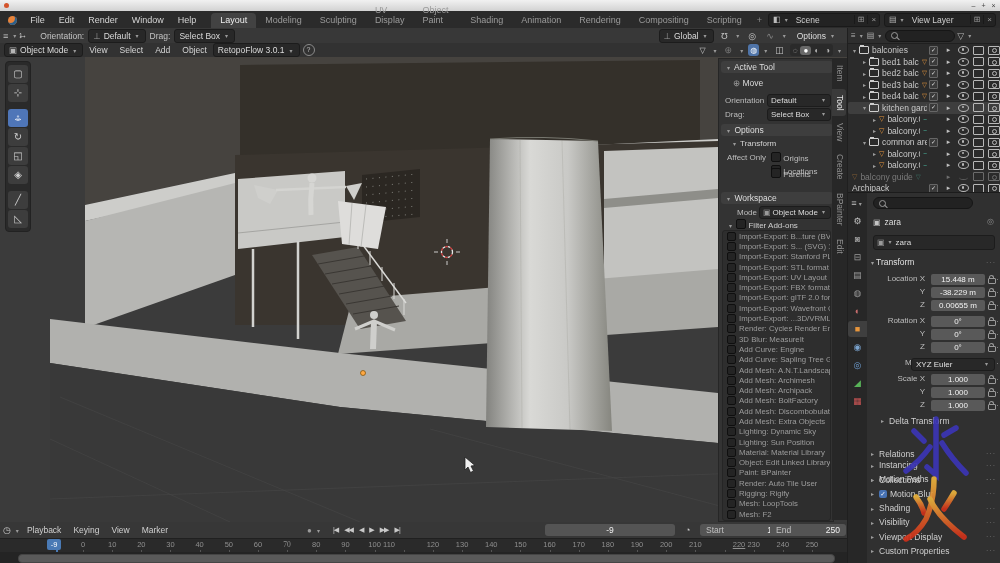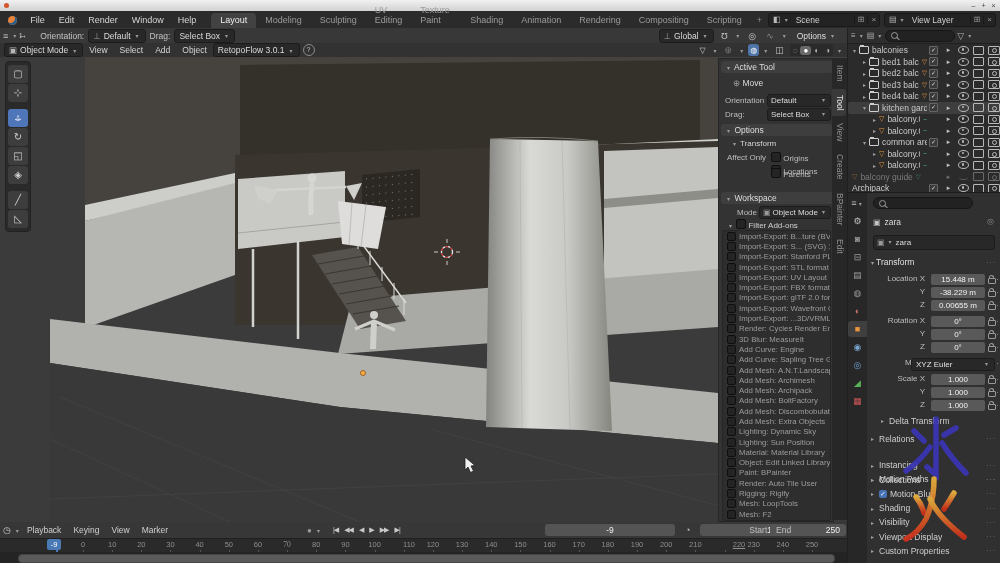--- a/index.html
+++ b/index.html
@@ -187,22 +187,22 @@
       <span class="mb-menu">File</span>
       <span class="mb-menu">Edit</span>
       <span class="mb-menu">Render</span>
       <span class="mb-menu">Window</span>
       <span class="mb-menu">Help</span>
     </span>
   <span id="mb-tabs">
       <span class="ws-tab active">Layout</span>
       <span class="ws-tab">Modeling</span>
       <span class="ws-tab">Sculpting</span>
-      <span class="ws-tab">UV Editing</span>
-      <span class="ws-tab">Texture Paint</span>
+      <span class="ws-tab">UV Display</span>
+      <span class="ws-tab">Object Paint</span>
       <span class="ws-tab">Shading</span>
       <span class="ws-tab">Animation</span>
       <span class="ws-tab">Rendering</span>
       <span class="ws-tab">Compositing</span>
       <span class="ws-tab">Scripting</span>
       <span class="ws-tab addtab">+</span>
     </span>
   <div id="mb-right">
     <div class="idgroup">
       <span class="gicon">◧</span>
@@ -606,21 +606,21 @@
           <span class="tbtn">◀</span>
           <span class="tbtn">▶</span>
           <span class="tbtn">▶▶</span>
           <span class="tbtn">▶|</span>
         </span>
     </span>
     <div class="ffield" style="position:absolute;left:545px;width:118px">
       <span style="margin:0 auto">-9</span>
     </div>
     <span class="hicon" style="position:absolute;left:682px">◔</span>
-    <div class="ffield" style="position:absolute;left:700px;width:66px;justify-content:flex-end">
+    <div class="ffield" style="position:absolute;left:700px;width:66px;justify-content:space-between">
       <span style="color:#c0c0c0">Start</span>
         <span>1</span>
     </div>
     <div class="ffield" style="position:absolute;left:770px;width:64px;justify-content:space-between">
       <span style="color:#c0c0c0">End</span>
         <span>250</span>
     </div>
   </div>
   <div id="ruler">
     <div id="playline" style="left: 55.756px;"></div>
@@ -640,21 +640,21 @@
       <span class="tick-label" style="left: 257.96px;">60</span>
       <span class="tick-mark" style="left: 257.96px;"></span>
       <span class="tick-label" style="left: 287.12px; font-family: Liberation Serif, serif;">70</span>
       <span class="tick-mark" style="left: 287.12px;"></span>
       <span class="tick-label" style="left: 316.28px;">80</span>
       <span class="tick-mark" style="left: 316.28px;"></span>
       <span class="tick-label" style="left: 345.44px;">90</span>
       <span class="tick-mark" style="left: 345.44px;"></span>
       <span class="tick-label" style="left: 374.6px;">100</span>
       <span class="tick-mark" style="left: 374.6px;"></span>
-      <span class="tick-label" style="left: 402px; text-align: right;">110</span>
+      <span class="tick-label" style="left: 389px;">110</span>
       <span class="tick-mark" style="left: 403.76px;"></span>
       <span class="tick-label" style="left: 432.92px;">120</span>
       <span class="tick-mark" style="left: 432.92px;"></span>
       <span class="tick-label" style="left: 462.08px;">130</span>
       <span class="tick-mark" style="left: 462.08px;"></span>
       <span class="tick-label" style="left: 491.24px;">140</span>
       <span class="tick-mark" style="left: 491.24px;"></span>
       <span class="tick-label" style="left: 520.4px;">150</span>
       <span class="tick-mark" style="left: 520.4px;"></span>
       <span class="tick-label" style="left: 549.56px;">160</span>
@@ -1097,21 +1097,21 @@
         <span class="tlabel" style="top: 207px;">Z</span>
         <div class="tfield" style="top: 207px;">1.000</div>
         <span class="lock" style="top: 211px;"></span>
         <span class="adot" style="top: 207px;">·</span>
       </div>
     <div class="prow" style="top:221px">
       <span class="o-disc" style="margin-left:10px">▸</span>
       <span>Delta Transform</span>
     </div>
     <div id="ppanels">
-        <div class="prow" style="top: 239px; align-items: center;">
+        <div class="prow" style="top: 254px; align-items: center;">
           <span class="o-disc">▸</span>
           <span>Relations</span>
           <span class="phandle">···</span>
         </div>
         <div class="prow" style="top: 236px; margin-top: 44px;">
           <span class="o-disc">▸</span>
           <span>Collections</span>
           <span class="phandle">···</span>
         </div>
         <div class="prow" style="top: 265.6px;">

